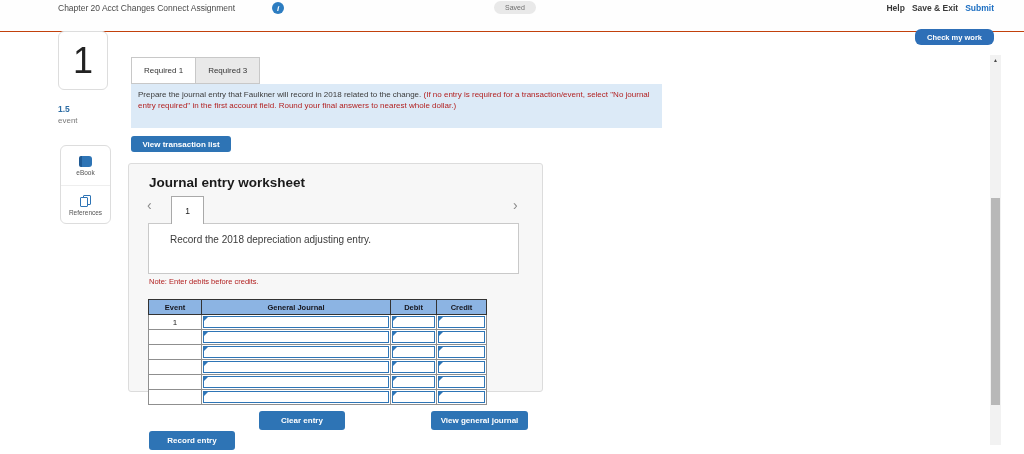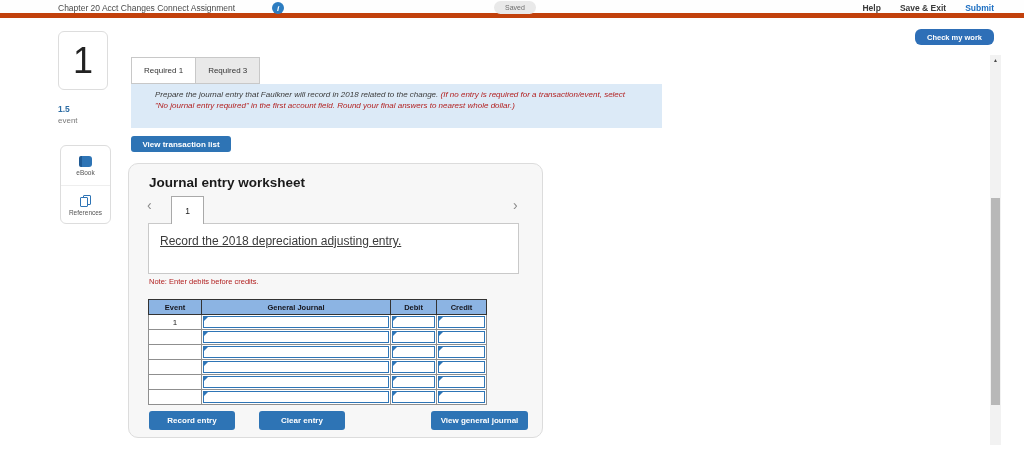--- a/index.html
+++ b/index.html
@@ -1,29 +1,29 @@
 <!DOCTYPE html>
 <html><head>
 <meta charset="utf-8">
 <style>
   * { margin:0; padding:0; box-sizing:border-box; }
   html,body { width:1024px; height:454px; background:#fff; overflow:hidden;
     font-family:"Liberation Sans", sans-serif; position:relative; }
 
   
-  .topbar { position:absolute; left:0; top:0; width:1024px; height:18px;
-    background:#fefefe; border-bottom:5px solid #c2410c; }
+  .topbar { position:absolute; left:0; top:0; width:1024px; height:32px;
+    background:#fefefe; border-bottom:1px solid #c2410c; }
   .assignment-title { position:absolute; left:58px; top:3px; font-size:8.5px; color:#4a4a4a; }
   .info-icon { position:absolute; left:272px; top:2px; width:12px; height:12px;
     background:#2d7dc1; color:#fff; border-radius:50%; font-size:8px; font-weight:bold;
     display:flex; align-items:center; justify-content:center; font-style:italic; cursor:pointer; }
   .saved-pill { position:absolute; left:494px; top:1px; height:13px; padding:0 11px;
     background:#e9e9e9; border-radius:7px; font-size:7px; color:#6d6d6d;
     display:flex; align-items:center; }
-  .topbar-right { position:absolute; right:30px; top:3px; display:flex; gap:19px; }
+  .topbar-right { position:absolute; right:30px; top:3px; display:flex; gap:7px; }
   .top-link { font-size:8.5px; font-weight:bold; color:#3a3a3a; text-decoration:none; cursor:pointer; }
   .top-link.submit { color:#1b6ec2; }
 
   .check-btn { position:absolute; left:915px; top:29px; width:79px; height:16px;
     background:#2e6fb7; color:#fff; border:none; border-radius:6px;
     font-size:7.5px; font-weight:bold; font-family:inherit; cursor:pointer; }
 
   
   .qbox { position:absolute; left:58px; top:31px; width:50px; height:59px;
     background:#fff; border:1px solid #ddd; border-radius:6px;
@@ -47,55 +47,55 @@
   .refs-icon i:nth-child(2) { left:0; top:2px; }
 
   
   .tabs { position:absolute; left:131px; top:57px; display:flex; }
   .tab { height:27px; padding:0 12px; display:flex; align-items:center;
     font-size:8px; color:#333; border:1px solid #c8c8c8; cursor:pointer; }
   .tab.active { background:#fff; }
   .tab.inactive { background:#e9e9e9; border-left:none; }
 
   .instruction { position:absolute; left:131px; top:84px; width:531px; height:44px;
-    background:#dceaf7; padding:5px 24px; font-size:8px; line-height:1.4;font-style:italic; }
+    background:#dceaf7; padding:5px 7px; font-size:8px; line-height:1.4; }
   .instr-main { color:#3b3b3b; }
   .instr-warn { color:#b22222; }
 
   .blue-btn { background:#2e74b5; color:#fff; border:none; border-radius:3px;
     font-size:8px; font-weight:bold; font-family:inherit; cursor:pointer; }
   .view-transaction { position:absolute; left:131px; top:136px; width:100px; height:16px; }
 
   
-  .worksheet { position:absolute; left:128px; top:163px; width:415px; height:275px;
-    background:#f7f7f7; border:1px solid #dcdcdc; border-radius:10px; }
+  .worksheet { position:absolute; left:128px; top:163px; width:415px; height:229px;
+    background:#f7f7f7; border:1px solid #dcdcdc; border-radius:3px; }
   .ws-title { position:absolute; left:20px; top:11px; font-size:13.5px; font-weight:bold; color:#1a1a1a; }
   .chev { position:absolute; top:34px; font-size:14px; color:#8a8a8a; cursor:pointer; line-height:1; }
   .chev.left { left:18px; }
   .chev.right { left:384px; }
   .page-tab { position:absolute; left:42px; top:32px; width:33px; height:28px;
     background:#fff; border:1px solid #a9a9a9; border-bottom:none; z-index:2;
     display:flex; align-items:center; justify-content:center; font-size:8.5px; color:#222; cursor:pointer; }
   .desc-box { position:absolute; left:19px; top:59px; width:371px; height:51px;
-    background:#fff; border:1px solid #c9c9c9; padding:10px 11px; font-size:12px; color:#3b3b3b;text-decoration:underline; }
+    background:#fff; border:1px solid #c9c9c9; padding:10px 21px; font-size:10px; color:#3b3b3b; }
   .ws-note { position:absolute; left:20px; top:113px; font-size:7.5px; color:#b22222; }
 
   .ws-table { position:absolute; left:19px; top:135px; border-collapse:collapse;
     background:#fff; border:1px solid #333; }
   .ws-table th { background:#8cb4e3; border:1px solid #333; font-size:7.5px;
     font-weight:bold; color:#14141c; height:15px; }
   .ws-table td { border:1px solid #8f8f8f; height:15px; padding:0; }
   .ws-table td.event { font-size:8px; color:#222; text-align:center; background:#fff; }
   .input-cell { position:relative; margin:1px; height:12px; background:#fff;
     border:1px solid #2e75b6; cursor:pointer; font-size:8px; }
   .input-cell::before { content:""; position:absolute; left:0; top:0; width:0; height:0;
     border-top:4px solid #2e75b6; border-right:4px solid transparent; }
 
   .ws-btn { position:absolute; top:247px; height:19px; }
-  .btn-record { left:20px; width:86px; }
+  .btn-record { left:20px; width:86px;margin-top:20px; }
   .btn-clear { left:130px; width:86px; }
   .btn-viewgen { left:302px; width:97px; }
 
   
   .scrollbar { position:absolute; left:990px; top:55px; width:11px; height:390px;
     background:#f2f2f2; }
   .scroll-up { position:absolute; left:0; top:2px; width:11px; text-align:center;
     font-size:5px; color:#4a4a4a; cursor:pointer; }
   .scroll-thumb { position:absolute; left:1px; top:143px; width:9px; height:207px;
     background:#b8b8b8; cursor:grab; }

